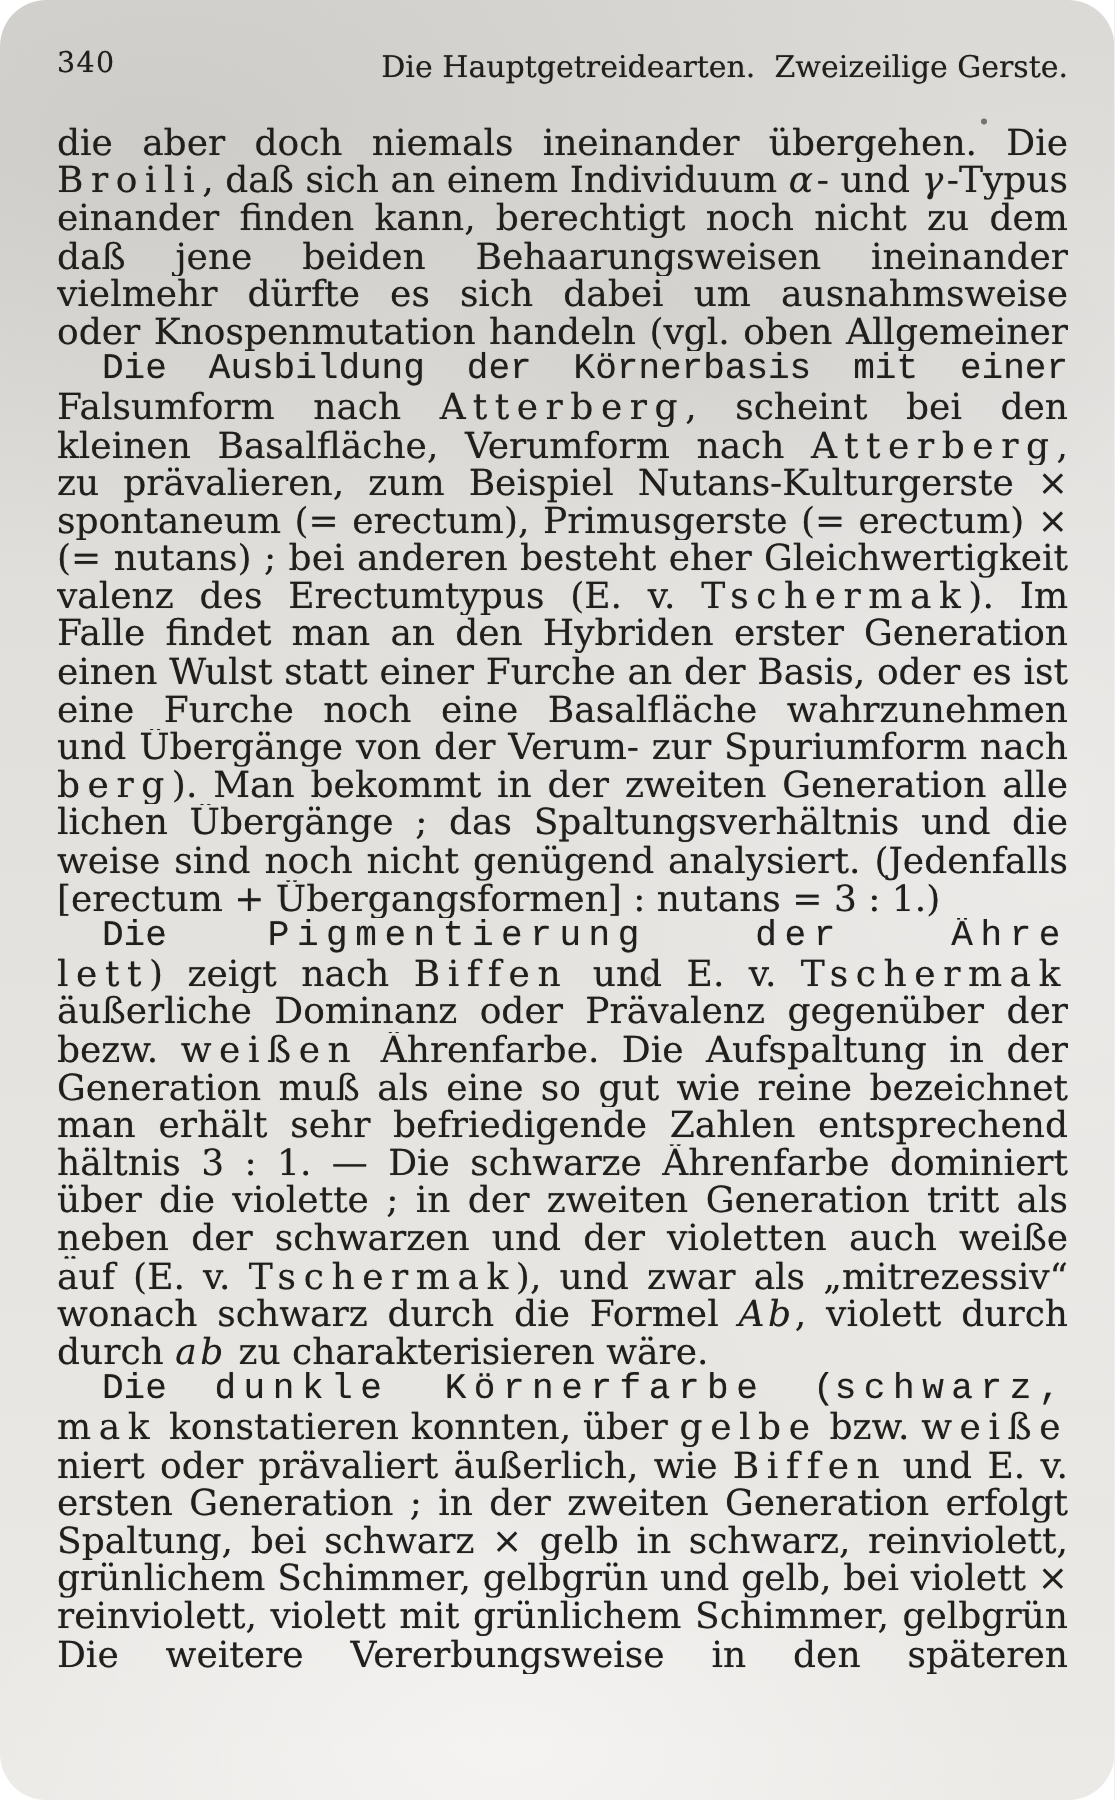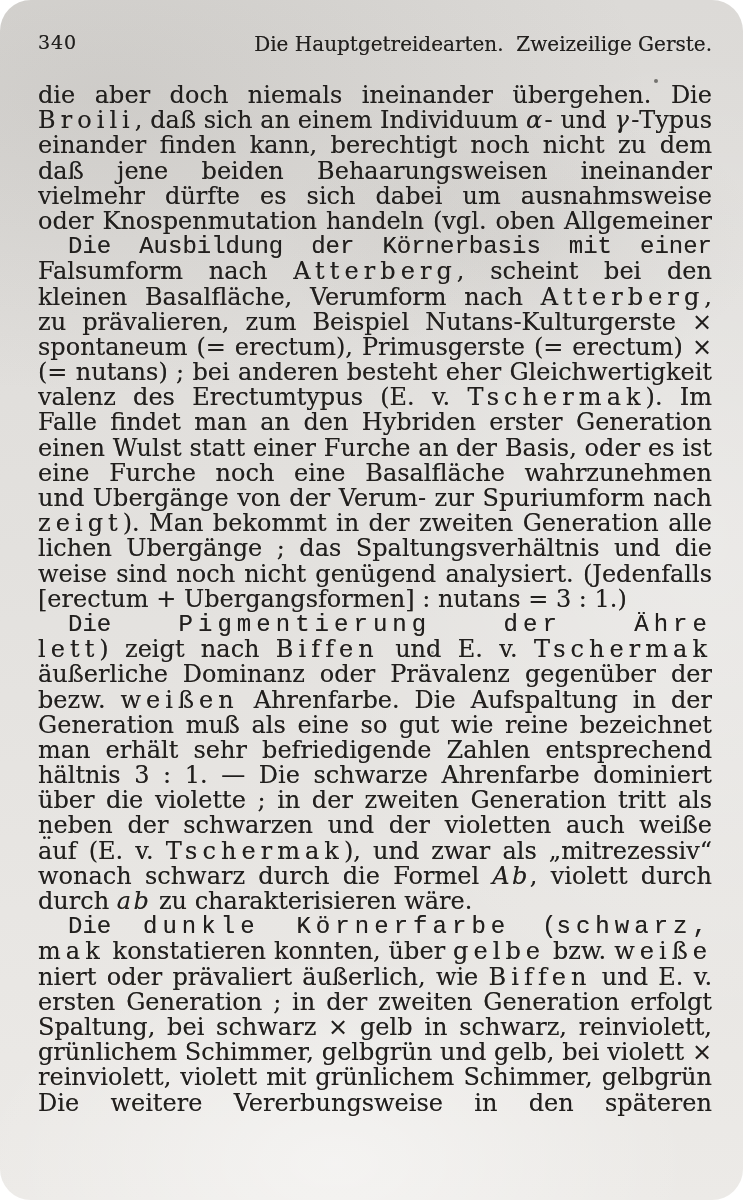--- a/index.html
+++ b/index.html
@@ -91,21 +91,21 @@
       <div class="line"><span class="s-n">Falsumform nach </span><span class="s-sp">Atterberg</span><span class="s-n">, scheint bei den meisten Rassen-</span></div>
       <div class="line"><span class="s-n">kleinen Basalfläche, Verumform nach </span><span class="s-sp">Atterberg</span><span class="s-n">, äußerlich</span></div>
       <div class="line"><span class="s-n">zu prävalieren, zum Beispiel Nutans-Kulturgerste × Hordeum</span></div>
       <div class="line"><span class="s-n">spontaneum (= erectum), Primusgerste (= erectum) × Hannchen</span></div>
       <div class="line"><span class="s-n">(= nutans) ; bei anderen besteht eher Gleichwertigkeit bis Prä-</span></div>
       <div class="line"><span class="s-n">valenz des Erectumtypus (E. v. </span><span class="s-sp">Tschermak</span><span class="s-n">). Im letzteren</span></div>
       <div class="line"><span class="s-n">Falle findet man an den Hybriden erster Generation entweder</span></div>
       <div class="line"><span class="s-n">einen Wulst statt einer Furche an der Basis, oder es ist weder</span></div>
       <div class="line"><span class="s-n">eine Furche noch eine Basalfläche wahrzunehmen (Spuriumform</span></div>
       <div class="line"><span class="s-n">und Übergänge von der Verum- zur Spuriumform nach </span><span class="s-sp">Atter-</span></div>
-      <div class="line"><span class="s-sp">zeigt</span><span class="s-n">). Man bekommt in der zweiten Generation alle mög-</span></div>
+      <div class="line"><span class="s-sp">berg</span><span class="s-n">). Man bekommt in der zweiten Generation alle mög-</span></div>
       <div class="line"><span class="s-n">lichen Übergänge ; das Spaltungsverhältnis und die Vererbungs-</span></div>
       <div class="line"><span class="s-n">weise sind noch nicht genügend analysiert. (Jedenfalls</span></div>
       <div class="line no-just"><span class="s-n">[erectum + Übergangsformen] : nutans = 3 : 1.)</span></div>
       <div class="line indent"><span class="s-n">Die </span><span class="s-sp">Pigmentierung der Ähre</span><span class="s-n"> (</span><span class="s-sp">schwarz oder vio-</span></div>
       <div class="line"><span class="s-sp">lett</span><span class="s-n">) zeigt nach </span><span class="s-sp">Biffen</span><span class="s-n"> und E. v. </span><span class="s-sp">Tschermak</span><span class="s-n"> deutlich</span></div>
       <div class="line"><span class="s-n">äußerliche Dominanz oder Prävalenz gegenüber der </span><span class="s-sp">gelben</span></div>
       <div class="line"><span class="s-n">bezw. </span><span class="s-sp">weißen</span><span class="s-n"> Ährenfarbe. Die Aufspaltung in der zweiten</span></div>
       <div class="line"><span class="s-n">Generation muß als eine so gut wie reine bezeichnet werden ;</span></div>
       <div class="line"><span class="s-n">man erhält sehr befriedigende Zahlen entsprechend dem Ver-</span></div>
       <div class="line"><span class="s-n">hältnis 3 : 1. — Die schwarze Ährenfarbe dominiert äußerlich</span></div>

